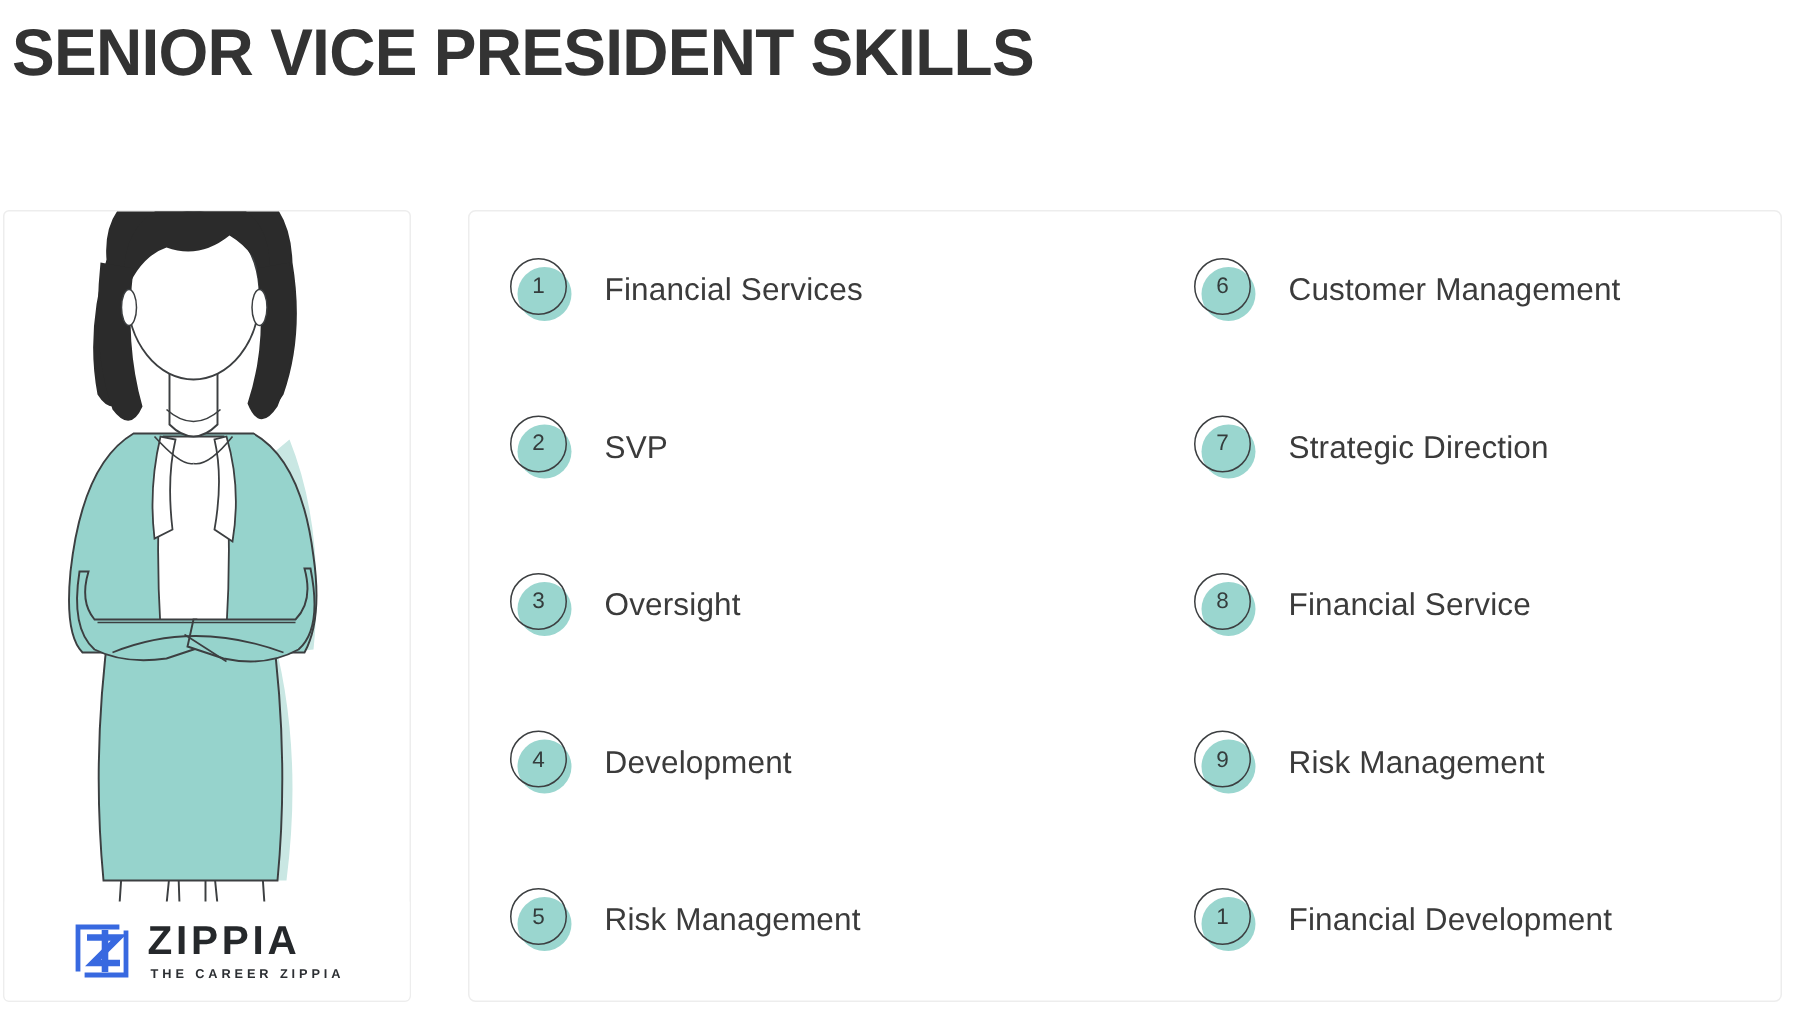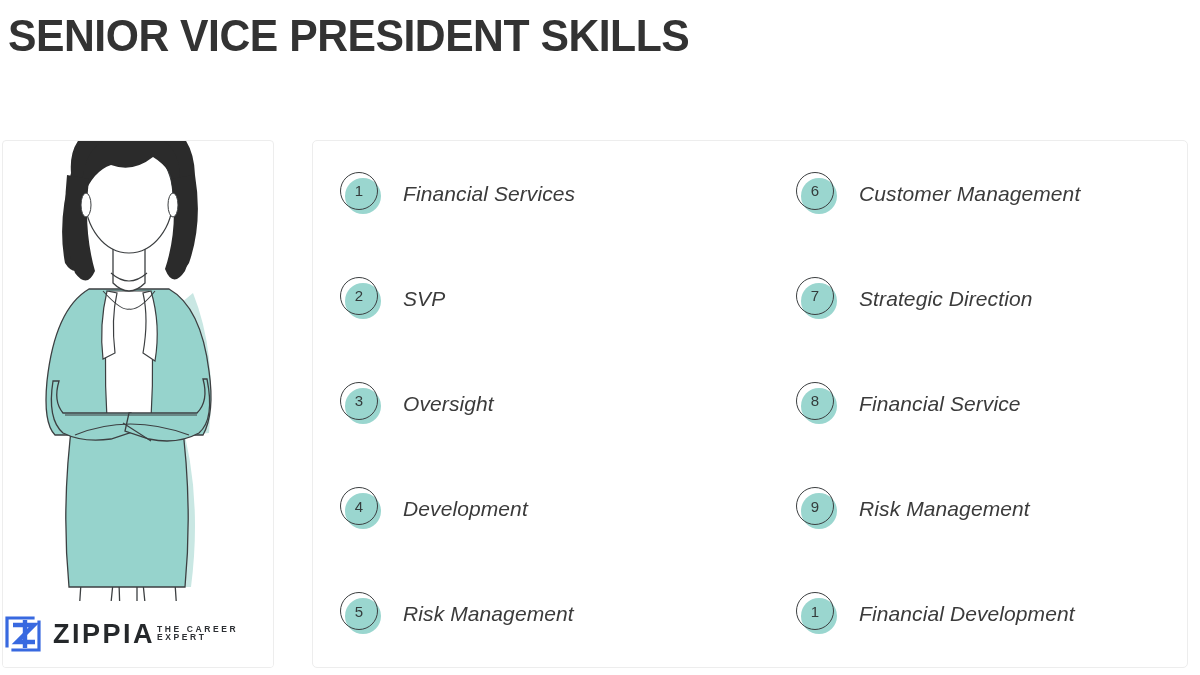--- a/index.html
+++ b/index.html
@@ -61,21 +61,21 @@
     height: 66px;
     background: #ffffff;
     display: flex;
     align-items: center;
     justify-content: center;
     gap: 10px;
   }
   .logo-mark { width: 40px; height: 40px; flex: 0 0 auto; }
   .logo-text-wrap {
     display: flex;
-    flex-direction: row;
+    flex-direction: column;
     justify-content: center;
     line-height: 1;
   }
   .logo-word {
     font-size: 27px;
     font-weight: 700;
     letter-spacing: 2.5px;
     color: #25282b;
     font-family: "Liberation Sans", "DejaVu Sans", sans-serif;
   }
@@ -161,21 +161,20 @@
     font-family: "Liberation Sans", "DejaVu Sans", sans-serif;
     letter-spacing: 0px;
   }
   .skill-label {
     font-size: 21px;
     color: #3b3b3b;
     font-family: "Liberation Sans", "DejaVu Sans", sans-serif;
     font-weight: 400;
     white-space: nowrap;
     letter-spacing: 0.1px;
-    font-style: italic;
   }
 </style>
 </head>
 <body>
 
 <div class="page-title">SENIOR VICE PRESIDENT SKILLS</div>
 
 <div class="illustration-panel">
 
   <svg class="illustration-art" viewBox="0 0 272 530" aria-hidden="true">
@@ -224,21 +223,21 @@
   </svg>
 
   <div class="logo-strip">
     <svg class="logo-mark" viewBox="0 0 40 40" aria-hidden="true">
       <path d="M4 4 L30 4 M36 8 L36 34 M36 36 L10 36 M4 32 L4 6" fill="none" stroke="#3869e0" stroke-width="3.2" stroke-linecap="square"></path>
       <path d="M10 11 L31 11 L14 28 L32 28" fill="none" stroke="#3869e0" stroke-width="4.4" stroke-linejoin="miter"></path>
       <path d="M22 6 L22 34" stroke="#3869e0" stroke-width="4.4"></path>
     </svg>
     <div class="logo-text-wrap">
       <div class="logo-word">ZIPPIA</div>
-      <div class="logo-tag">THE CAREER EXPERT</div>
+      <div class="logo-tag">THE CAREER ZIPPIA</div>
     </div>
   </div>
 </div>
 
 <div class="skills-panel">
   <div class="skills-grid">
 
     <div class="skill-item col-left">
       <span class="badge">
         <span class="badge-disc"></span>

